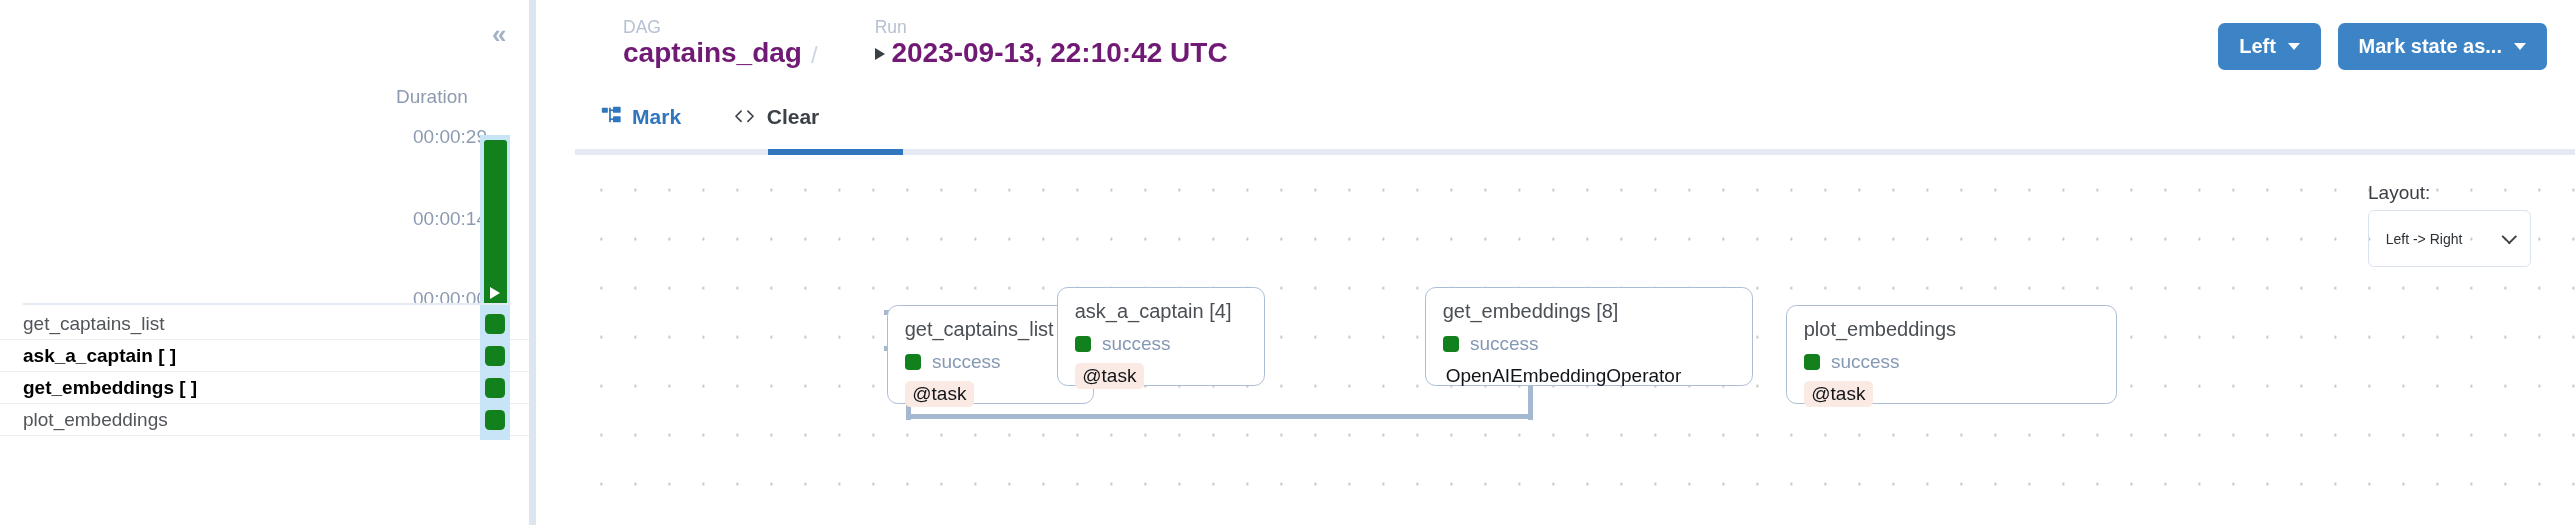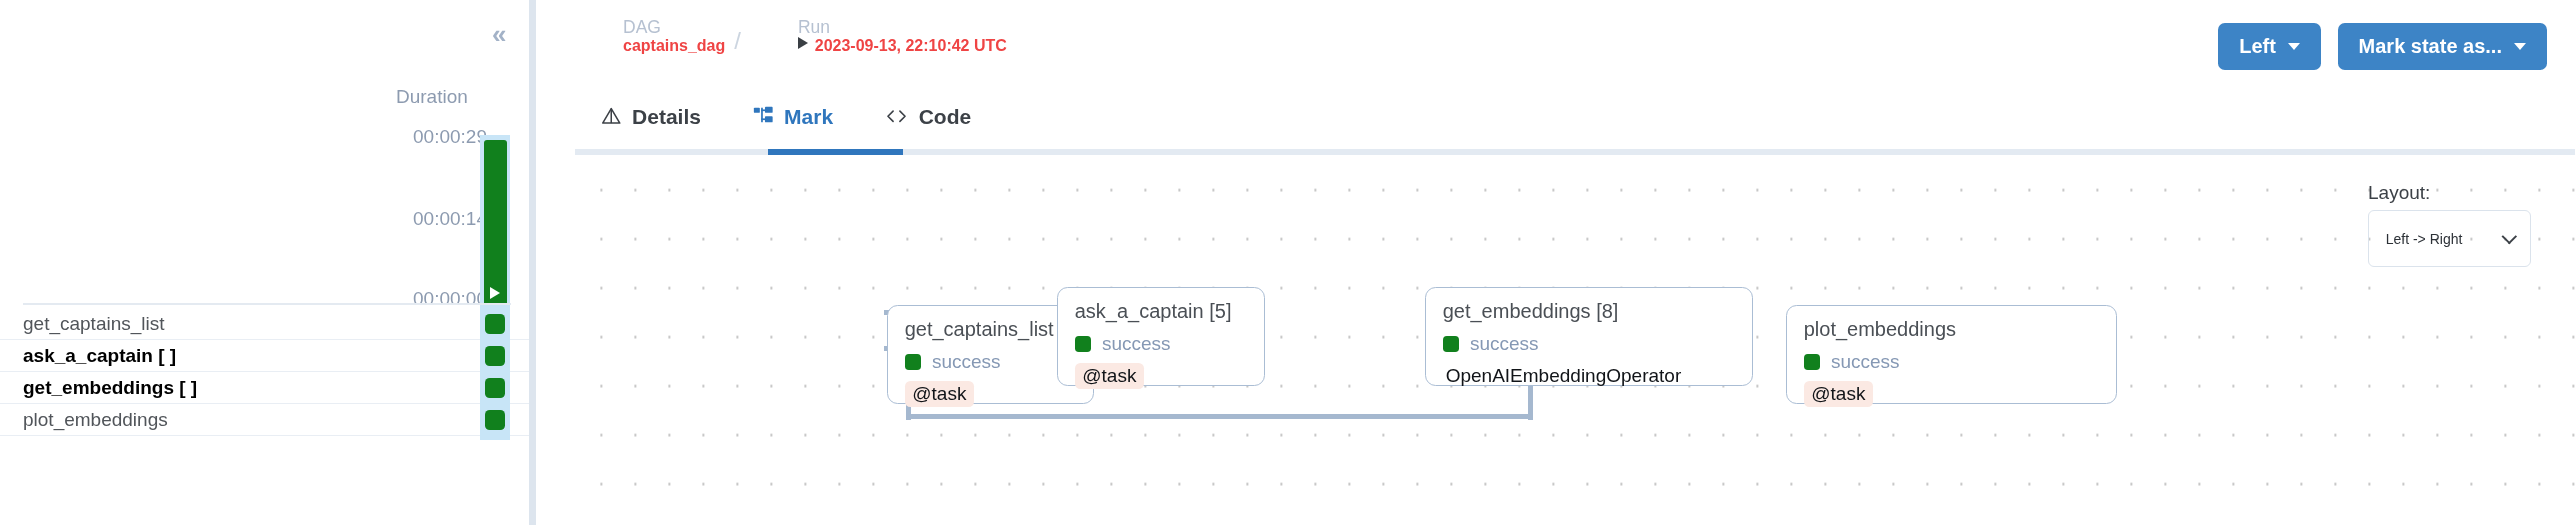--- a/index.html
+++ b/index.html
@@ -100,21 +100,21 @@
   
   .breadcrumb {
     position: absolute; left: 39px; top: 16.7px;
     display: flex; align-items: flex-end;
   }
   .crumb { display: flex; flex-direction: column; margin-left: 48px; }
   .crumb-label {
     font-size: 17.5px; color: #b6c1d1; line-height: 1.15; white-space: nowrap;
   }
   .crumb-value {
-    font-size: 16px; font-weight: bold; color: #ef4444;
+    font-size: 28px; font-weight: bold; color: #701a75;
     line-height: 1.15; white-space: nowrap;
   }
   .crumb-sep {
     font-size: 24px; color: #ccd5e0; margin: 0 9px 0 9px;
     line-height: 1.15; align-self: flex-end; padding-bottom: 0.8px;
   }
   .run-arrow {
     display: inline-block;
     width: 0; height: 0;
     border-left: 10px solid #3a3f44;
@@ -316,29 +316,20 @@
         <span class="caret-down"></span>
       </button>
       <button class="btn-primary">
         <span>Mark state as...</span>
         <span class="caret-down"></span>
       </button>
     </div>
 
     <div class="tabs">
 
-      <div class="tab">
-        <span class="tab-icon">
-          <svg width="20.5" height="20.5" viewBox="0 0 24 24" fill="none" stroke="#3c4147" stroke-width="1.8" stroke-linejoin="round">
-            <path d="M12 3 L22 20 H2 Z"></path>
-            <line x1="12" y1="3" x2="12" y2="20"></line>
-          </svg>
-        </span>
-        <span>Details</span>
-      </div>
 
       <div class="tab active">
         <span class="tab-icon">
           <svg width="20.5" height="20.5" viewBox="0 0 24 24" fill="#2f76bd">
             <rect x="1" y="2" width="7" height="6" rx="1"></rect>
             <rect x="14" y="1" width="9" height="7" rx="1"></rect>
             <rect x="14" y="12" width="9" height="7" rx="1"></rect>
             <rect x="9.5" y="2" width="2" height="17"></rect>
             <rect x="9.5" y="4" width="5" height="2"></rect>
             <rect x="9.5" y="14.5" width="5" height="2"></rect>
@@ -348,21 +339,21 @@
       </div>
 
 
       <div class="tab">
         <span class="tab-icon">
           <svg width="23" height="20.5" viewBox="0 0 26 24" fill="none" stroke="#3c4147" stroke-width="1.9" stroke-linecap="round" stroke-linejoin="round">
             <polyline points="9,6 3,12 9,18"></polyline>
             <polyline points="17,6 23,12 17,18"></polyline>
           </svg>
         </span>
-        <span>Code</span>
+        <span>Clear</span>
       </div>
 
     </div>
 
     <div class="tab-underline"></div>
     <div class="tab-underline-active"></div>
 
     <div class="graph-canvas">
 
       <div class="layout-control">
@@ -388,21 +379,21 @@
       <div class="node" style="left:311px; top:150px; width:207px; height:99px;">
         <div class="node-title">get_captains_list</div>
         <div class="node-status">
           <span class="node-dot"></span>
           <span class="node-status-text">success</span>
         </div>
         <span class="node-badge task-badge">@task</span>
       </div>
 
       <div class="node" style="left:481px; top:132px; width:208px; height:99px;">
-        <div class="node-title">ask_a_captain [5]</div>
+        <div class="node-title">ask_a_captain [4]</div>
         <div class="node-status">
           <span class="node-dot"></span>
           <span class="node-status-text">success</span>
         </div>
         <span class="node-badge task-badge">@task</span>
       </div>
 
       <div class="node" style="left:849px; top:132px; width:328px; height:99px;">
         <div class="node-title">get_embeddings [8]</div>
         <div class="node-status">

